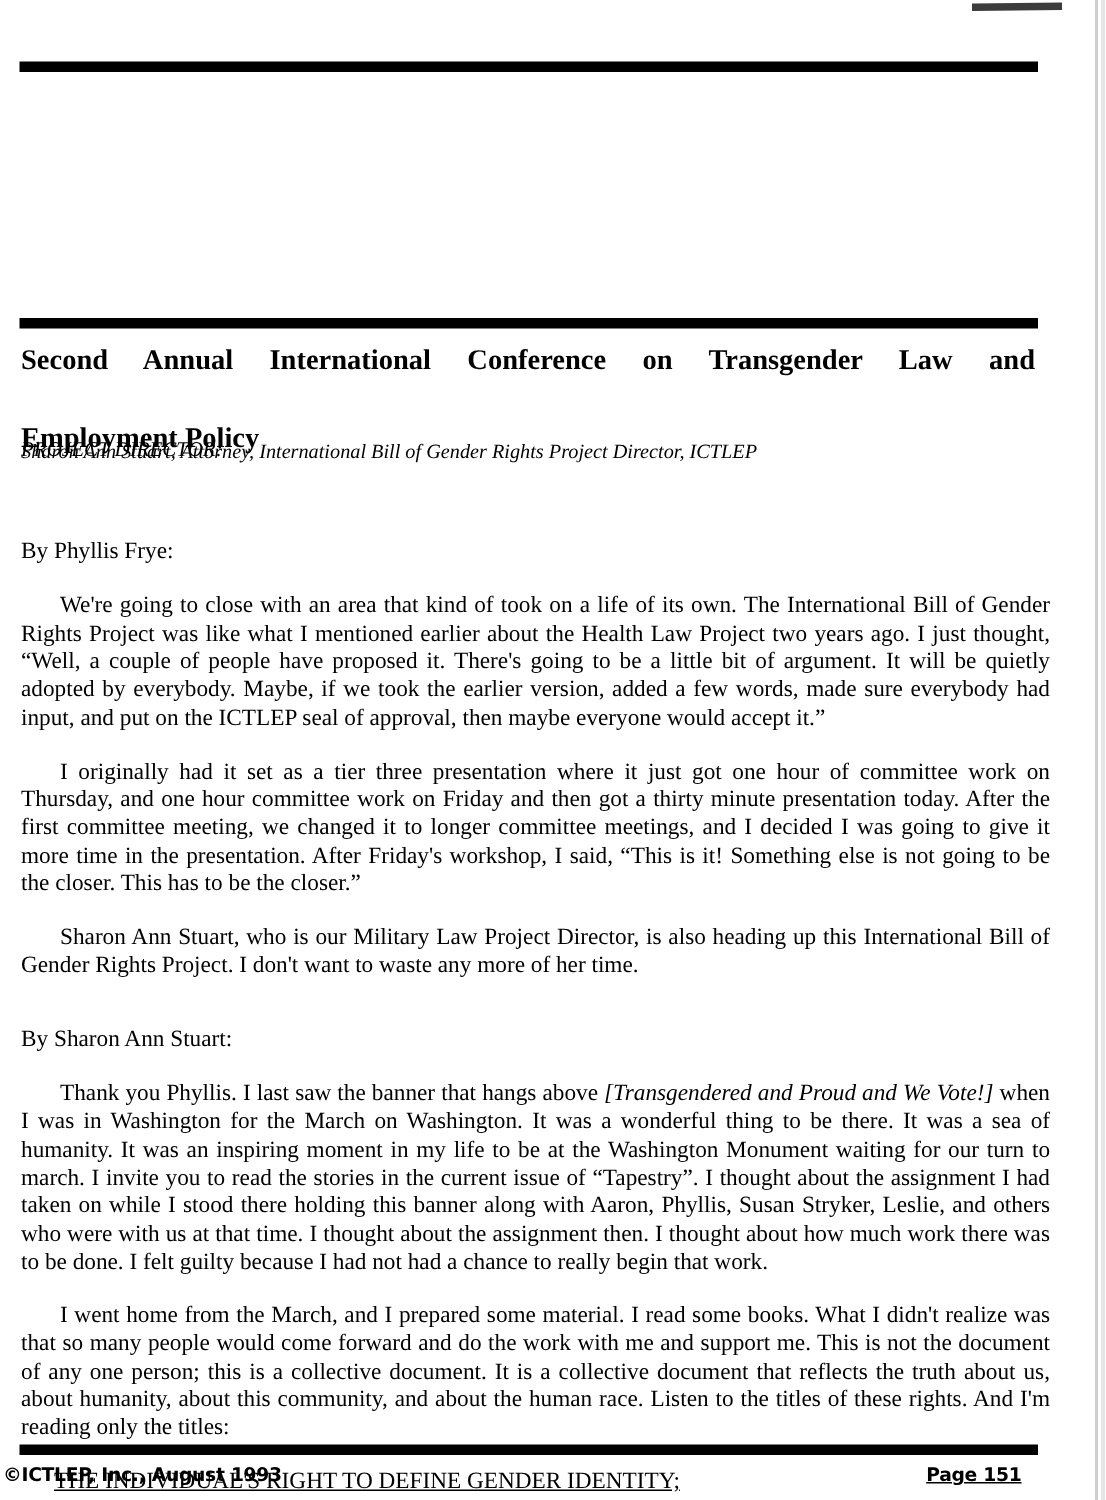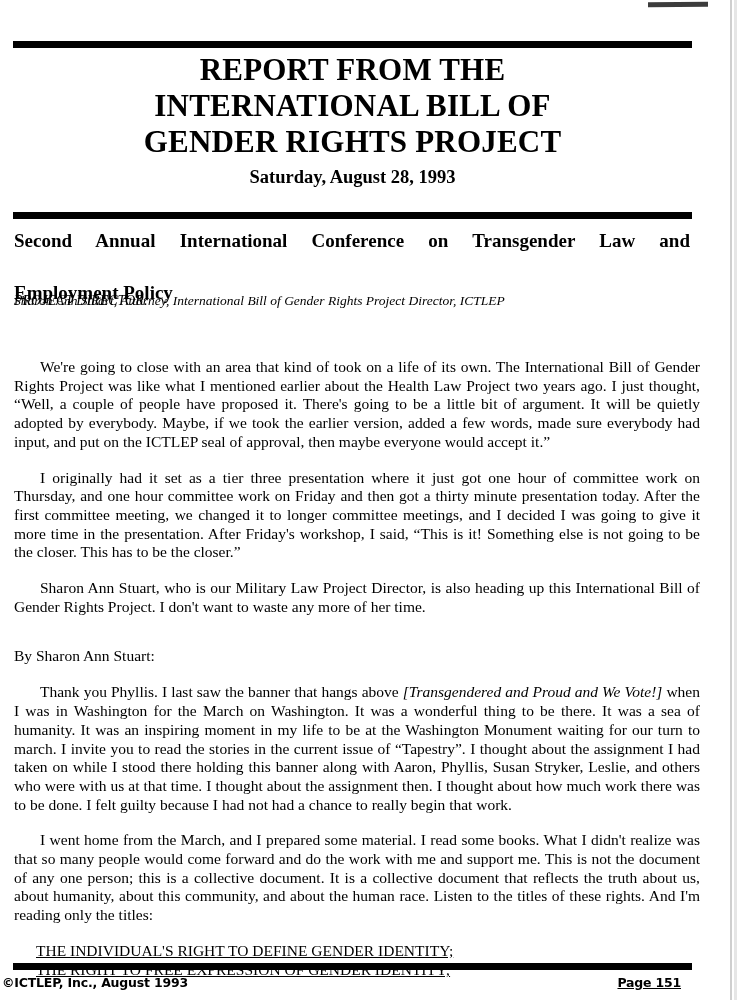--- a/index.html
+++ b/index.html
@@ -191,41 +191,36 @@
 <body>
 
 <div class="page">
 
   <div class="scan-speck"></div>
   <div class="scan-edge-right"></div>
   <div class="scan-edge-right2"></div>
 
   <div class="rule rule-top"></div>
 
-  <div class="masthead">
-    <div class="masthead-line">REPORT FROM THE</div>
-    <div class="masthead-line">INTERNATIONAL BILL OF</div>
-    <div class="masthead-line">GENDER RIGHTS PROJECT</div>
-    <div class="masthead-date">Saturday, August 28, 1993</div>
-  </div>
 
   <div class="rule rule-mid"></div>
 
   <div class="conf-heading">
     <span class="l1">Second Annual International Conference on Transgender Law and</span>
     <span class="l2">Employment Policy</span>
   </div>
 
   <div class="director">
     <span class="director-label">PROJECT DIRECTOR:</span>
     <div class="director-value">Sharon Ann Stuart, Attorney, International Bill of Gender Rights Project Director, ICTLEP</div>
   </div>
 
   <div class="body-block">
 
+    <div class="speaker">By Phyllis Frye:</div>
 
     <p class="para">We're going to close with an area that kind of took on a life of its own.  The International Bill of Gender Rights Project was like what I mentioned earlier about the Health Law Project two years ago.  I just thought, “Well, a couple of people have proposed it.  There's going to be a little bit of argument.  It will be quietly adopted by everybody.  Maybe, if we took the earlier version, added a few words, made sure everybody had input, and put on the ICTLEP seal of approval, then maybe everyone would accept it.”</p>
     <p class="para">I originally had it set as a tier three presentation where it just got one hour of committee work on Thursday, and one hour committee work on Friday and then got a thirty minute presentation today.  After the first committee meeting, we changed it to longer committee meetings, and I decided I was going to give it more time in the presentation.  After Friday's workshop, I said, “This is it! Something else is not going to be the closer.  This has to be the closer.”</p>
     <p class="para">Sharon Ann Stuart, who is our Military Law Project Director, is also heading up this International Bill of Gender Rights Project.  I don't want to waste any more of her time.</p>
 
     <div class="speaker second">By Sharon Ann Stuart:</div>
 
     <p class="para"><span>Thank you Phyllis.  I last saw the banner that hangs above </span><em class="ital">[Transgendered and Proud and We Vote!]</em><span> when I was in Washington for the March on Washington.  It was a wonderful thing to be there.  It was a sea of humanity.  It was an inspiring moment in my life to be at the Washington Monument waiting for our turn to march.  I invite you to read the stories in the current issue of “Tapestry”.  I thought about the assignment I had taken on while I stood there holding this banner along with Aaron, Phyllis, Susan Stryker, Leslie, and others who were with us at that time.  I thought about the assignment then.  I thought about how much work there was to be done.  I felt guilty because I had not had a chance to really begin that work.</span></p>
 
     <p class="para tight">I went home from the March, and I prepared some material.  I read some books.  What I didn't realize was that so many people would come forward and do the work with me and support me.  This is not the document of any one person; this is a collective document.  It is a collective document that reflects the truth about us, about humanity, about this community, and about the human race.  Listen to the titles of these rights.  And I'm reading only the titles:</p>

